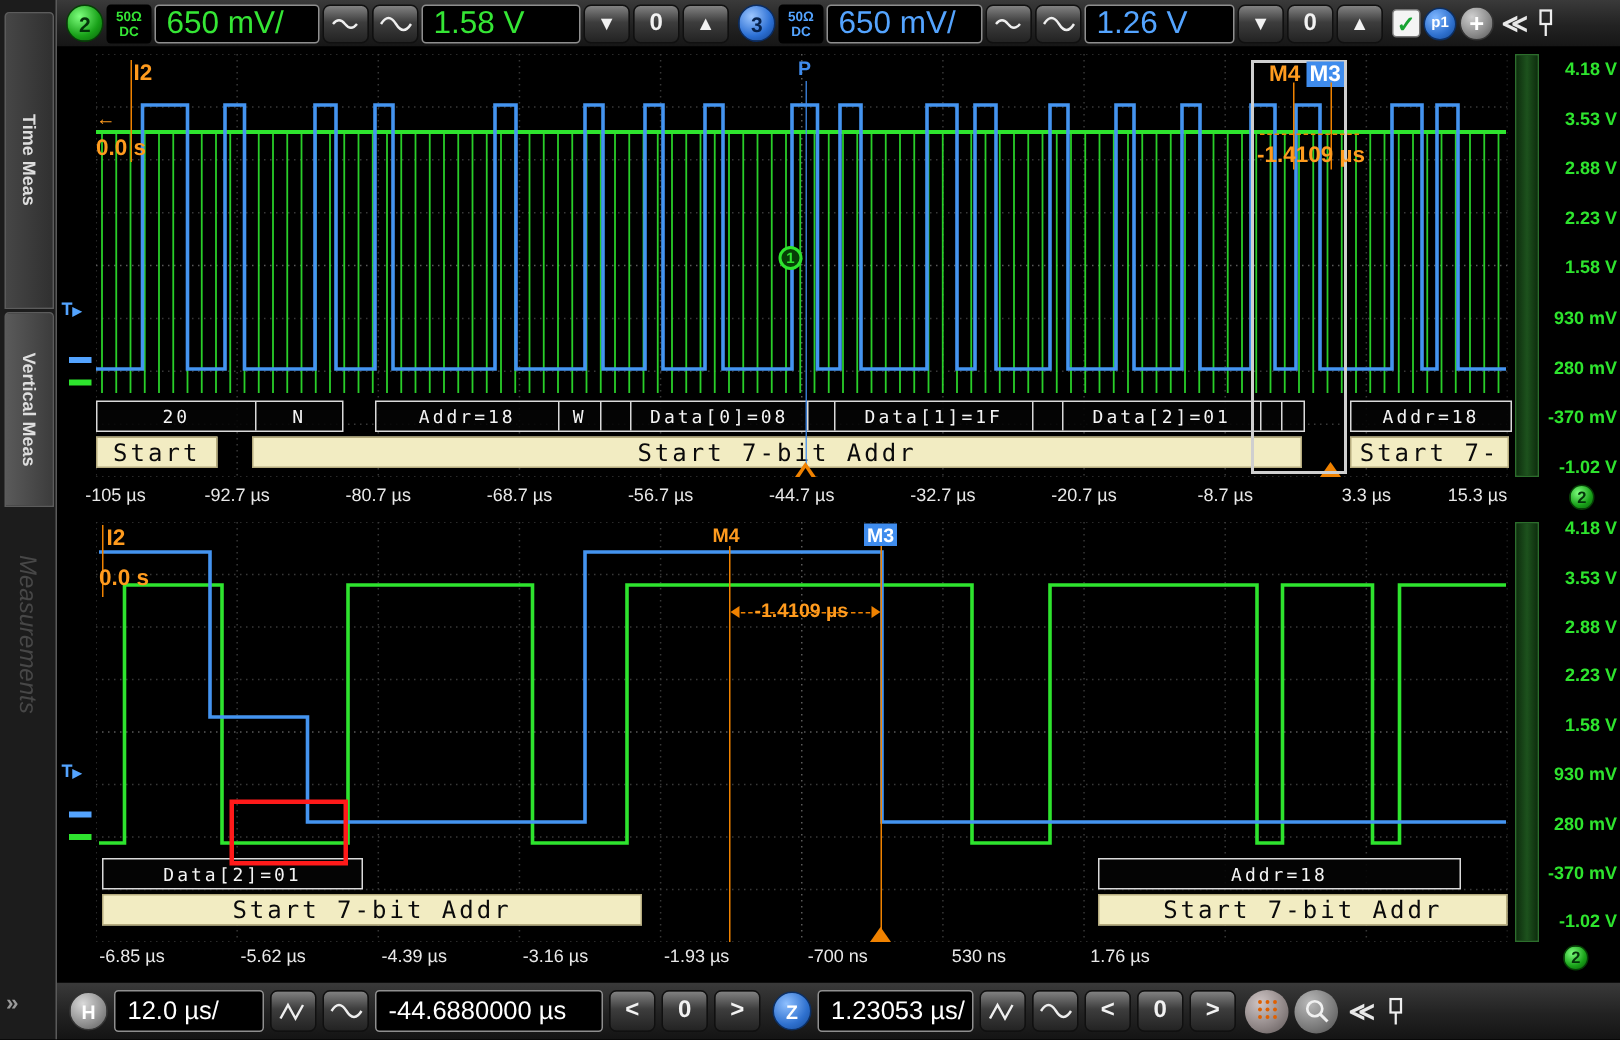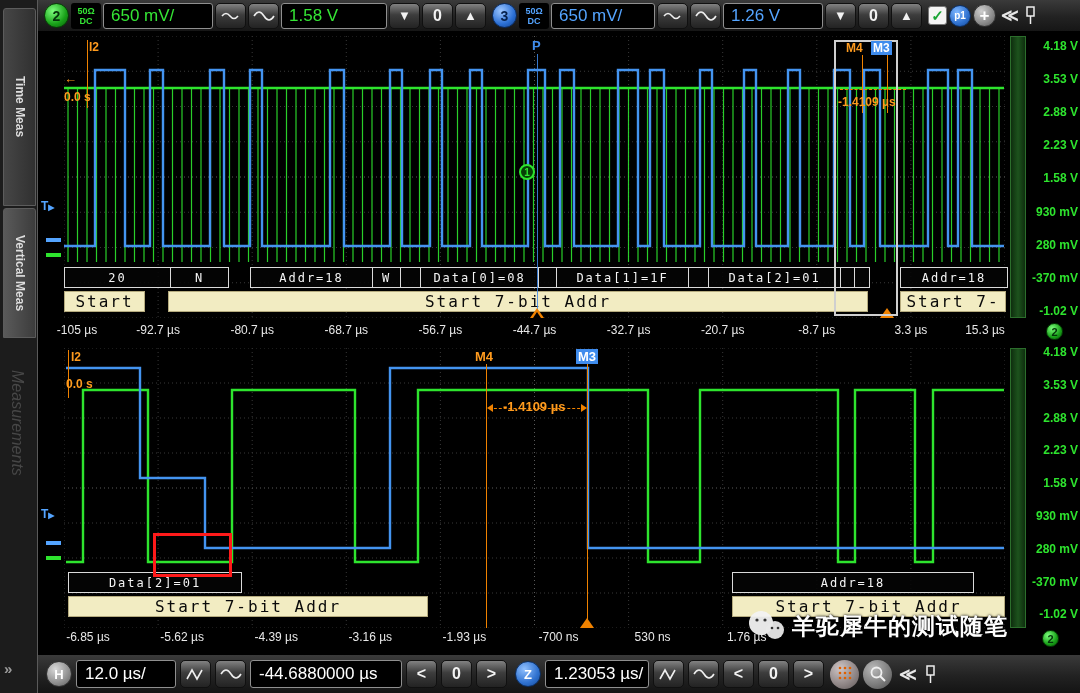--- a/index.html
+++ b/index.html
@@ -13,21 +13,21 @@
   .badge { border-radius:50%; display:flex; align-items:center; justify-content:center;
     font-weight:bold; flex:none; }
   .badge-ch2 { width:25px; height:25px; background:radial-gradient(circle at 35% 30%,#7dff7d,#18a018 60%,#0a5c0a);
     border:1px solid #063f06; color:#04330a; font-size:14px; }
   .badge-ch3 { width:25px; height:25px; background:radial-gradient(circle at 35% 30%,#9cc6ff,#2b6fd4 60%,#123f86);
     border:1px solid #0b2c60; color:#06224d; font-size:14px; }
   .coupling { width:30px; height:26px; background:#000; border-radius:3px; flex:none;
     display:flex; flex-direction:column; align-items:center; justify-content:center;
     font-size:9px; font-weight:bold; line-height:10px; }
   .tb-field { background:#000; border:1px solid #8f8f8f; border-radius:3px; height:26px;
-    display:flex; align-items:center; padding:0 7px; font-size:17px; white-space:nowrap; flex:none; }
+    display:flex; align-items:center; padding:0 7px; font-size:21px; white-space:nowrap; flex:none; }
   .btn { background:linear-gradient(#828282,#3d3d3d 45%,#232323); border:1px solid #101010;
     border-radius:5px; height:26px; display:flex; align-items:center; justify-content:center;
     color:#f2f2f2; flex:none; cursor:default; }
   .btn-wave { width:31px; }
   .btn-arrow { width:31px; font-size:13px; font-weight:bold; }
   .btn-zero { width:31px; font-size:16px; font-weight:bold; }
   .green-txt { color:#35e635; } .blue-txt { color:#54a4ff; }
   .checkbox { width:19px; height:19px; background:#f4f4f4; border-radius:3px; border:1px solid #777;
     display:flex; align-items:center; justify-content:center; color:#18a433; font-size:15px; font-weight:bold; flex:none; }
   .p1-badge { width:22px; height:22px; background:radial-gradient(circle at 35% 30%,#7fb7ff,#2f71cf 60%,#164a95);
@@ -63,21 +63,21 @@
 
   .decode-dark { position:absolute; height:21px; background:rgba(4,4,4,.88); border:1px solid #dadada;
     display:flex; color:#f4f4f4; font-family:"DejaVu Sans Mono", monospace; font-size:12px; letter-spacing:2px; }
   .dcell { display:flex; align-items:center; justify-content:center; height:100%; border-right:1px solid #dadada; overflow:hidden; }
   .dcell:last-child { border-right:none; }
   .decode-cream { position:absolute; height:21px; background:#f2ecc2; border:1px solid #b5ab7e;
     color:#0a0a0a; font-family:"DejaVu Sans Mono", monospace; font-size:16px; letter-spacing:2px;
     display:flex; align-items:center; justify-content:center; overflow:hidden; }
 
   .orange-txt { color:#ff9b1e; }
-  .mk-label { position:absolute; font-size:12px; font-weight:bold; white-space:nowrap; }
+  .mk-label { position:absolute; font-size:15px; font-weight:bold; white-space:nowrap; }
   .m3-chip { background:#3f8ced; color:#fff; padding:0 2px; }
   .vline { position:absolute; width:1px; }
   .tri-up { position:absolute; width:0; height:0; border-left:7px solid transparent;
     border-right:7px solid transparent; border-bottom:10px solid #f08200; }
   .tri-hollow::after { content:""; position:absolute; left:-4px; top:4px; width:0; height:0;
     border-left:4px solid transparent; border-right:4px solid transparent; border-bottom:6px solid #000; }
   .trigger-mk { position:absolute; color:#54a4ff; font-size:12px; font-weight:bold; }
   .gnd-bar { position:absolute; width:15px; height:0; border-top:4px solid; }
   .meas-circle { position:absolute; width:16px; height:16px; border-radius:50%; background:#063f06;
     border:2px solid #2ee42e; color:#2ee42e; font-size:10px; font-weight:bold;
@@ -403,25 +403,14 @@
         <line x1="11" y1="11" x2="16" y2="16" stroke="#f0f0f0" stroke-width="2"></line>
       </svg>
     </div>
     <div class="chevrons">≪</div>
     <svg width="13" height="19" style="flex:none">
       <rect x="3" y="1" width="7" height="9" fill="none" stroke="#eee" stroke-width="1.5"></rect>
       <line x1="6.5" y1="10" x2="6.5" y2="18" stroke="#eee" stroke-width="1.5"></line>
     </svg>
   </div>
 
-  <div class="watermark">
-    <svg width="40" height="32">
-      <circle cx="15" cy="13" r="12" fill="#f2f2f2" opacity="0.95"></circle>
-      <circle cx="29" cy="20" r="9" fill="#e8e8e8" opacity="0.95"></circle>
-      <circle cx="11" cy="10" r="1.6" fill="#333"></circle>
-        <circle cx="19" cy="10" r="1.6" fill="#333"></circle>
-      <circle cx="26" cy="18" r="1.3" fill="#333"></circle>
-        <circle cx="32" cy="18" r="1.3" fill="#333"></circle>
-    </svg>
-    <span class="watermark-text">羊驼犀牛的测试随笔</span>
-  </div>
 
 </div>
 
 </body></html>

